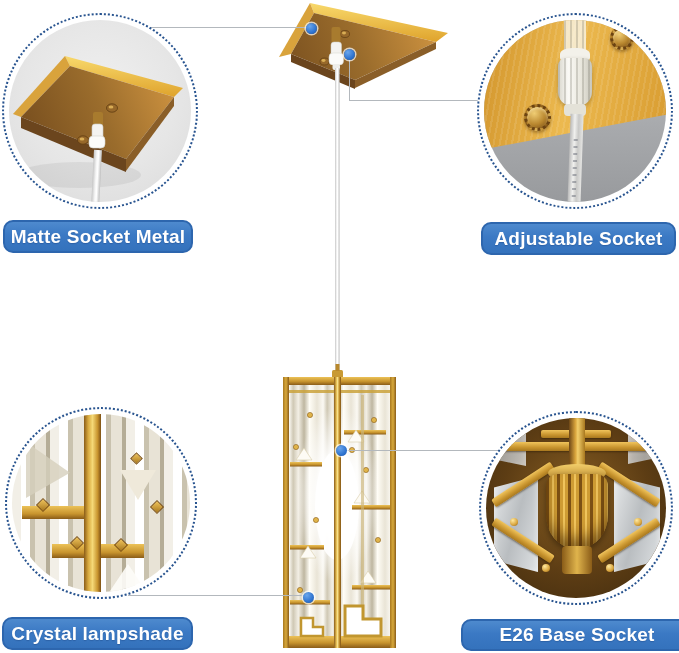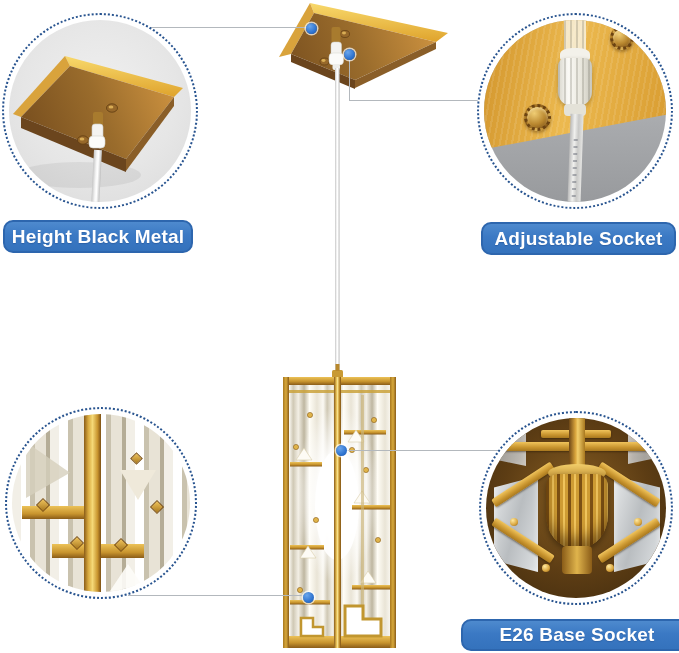--- a/index.html
+++ b/index.html
@@ -225,21 +225,21 @@
         <ellipse cx="102" cy="87" rx="2.4" ry="1.6" fill="#d9ad55"></ellipse>
         <ellipse cx="74" cy="120" rx="5.5" ry="4.2" fill="#97682a" stroke="#5f3c12" stroke-width=".8"></ellipse>
         <ellipse cx="73" cy="119" rx="2.4" ry="1.6" fill="#d9ad55"></ellipse>
         <rect x="84" y="92" width="10" height="14" rx="2" fill="#a87b2e"></rect>
         <rect x="83" y="104" width="11" height="16" rx="3" fill="#f4f3f0" stroke="#cfcfc9" stroke-width=".6"></rect>
         <rect x="80" y="116" width="16" height="12" rx="4" fill="#fbfbf9" stroke="#d5d5cf" stroke-width=".6"></rect>
         <rect x="85" y="130" width="8" height="55" fill="url(#tlCord)" transform="rotate(3 89 130)"></rect>
       </svg>
     </div>
   </div>
-  <div class="label-btn" style="left:3px;top:220px;width:190px;height:33px;">Height Black Metal</div>
+  <div class="label-btn" style="left:3px;top:220px;width:190px;height:33px;">Matte Socket Metal</div>
 
   <div class="ring" style="left:477px;top:13px;width:196px;height:196px;">
     <div class="photo" style="background:linear-gradient(180deg,#c2c4c6 0%,#a7a9ac 60%,#989a9d 100%);">
       <div class="tr-gold"></div>
       <div class="screw" style="left:40px;top:84px;width:27px;height:27px;"></div>
       <div class="screw" style="left:126px;top:6px;width:24px;height:24px;"></div>
       <div class="abs ribbed" style="left:80px;top:0;width:22px;height:40px;background-color:rgba(250,248,240,.75);"></div>
       <div class="abs" style="left:76px;top:28px;width:30px;height:16px;background:#f3f1ea;border-radius:40%;"></div>
       <div class="abs ribbed" style="left:74px;top:38px;width:34px;height:48px;border-radius:8px 8px 14px 14px;background-color:#efede4;background-image:repeating-linear-gradient(90deg,rgba(120,118,105,.28) 0 2px,rgba(0,0,0,0) 2px 6px),linear-gradient(90deg,#d8d6cc,#fbfaf6 30%,#e8e6dc 70%,#c9c7bc);box-shadow:0 2px 4px rgba(60,45,10,.3);"></div>
       <div class="abs" style="left:80px;top:84px;width:22px;height:12px;background:#e4e2d8;border-radius:4px;"></div>
@@ -259,20 +259,21 @@
       <div class="abs gold-h" style="left:10px;top:92px;width:62px;height:13px;"></div>
       <div class="abs gold-h" style="left:40px;top:130px;width:92px;height:14px;"></div>
       <div class="abs gold-v" style="left:72px;top:0;width:17px;height:100%;"></div>
       <div class="abs clip-diamond" style="left:26px;top:86px;width:10px;height:10px;"></div>
       <div class="abs clip-diamond" style="left:60px;top:124px;width:10px;height:10px;"></div>
       <div class="abs clip-diamond" style="left:104px;top:126px;width:10px;height:10px;"></div>
       <div class="abs clip-diamond" style="left:140px;top:88px;width:10px;height:10px;"></div>
       <div class="abs clip-diamond" style="left:120px;top:40px;width:9px;height:9px;"></div>
     </div>
   </div>
+  <div class="label-btn" style="left:2px;top:617px;width:191px;height:33px;">Crystal lampshade</div>
 
   <div class="ring" style="left:479px;top:411px;width:194px;height:194px;">
     <div class="photo">
       <div class="br-base"></div>
       <div class="abs slab" style="left:8px;top:58px;width:44px;height:96px;clip-path:polygon(0 12%,100% 0,100% 100%,0 88%);"></div>
       <div class="abs slab" style="left:128px;top:58px;width:46px;height:96px;clip-path:polygon(0 0,100% 12%,100% 88%,0 100%);"></div>
       <div class="abs slab" style="left:0;top:6px;width:40px;height:42px;clip-path:polygon(0 0,100% 20%,100% 100%,0 80%);opacity:.8;"></div>
       <div class="abs slab" style="left:142px;top:2px;width:42px;height:44px;clip-path:polygon(0 20%,100% 0,100% 80%,0 100%);opacity:.8;"></div>
       <div class="abs hexbar" style="left:2px;top:62px;width:70px;transform:rotate(-33deg);"></div>
       <div class="abs hexbar" style="left:108px;top:62px;width:70px;transform:rotate(33deg);"></div>

